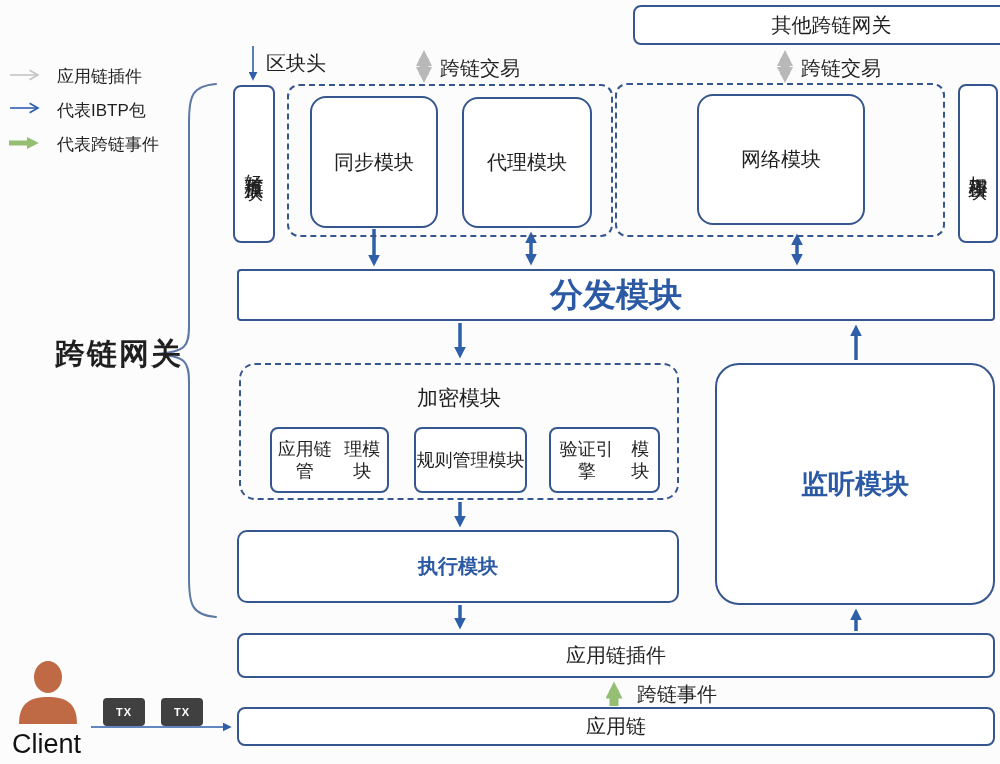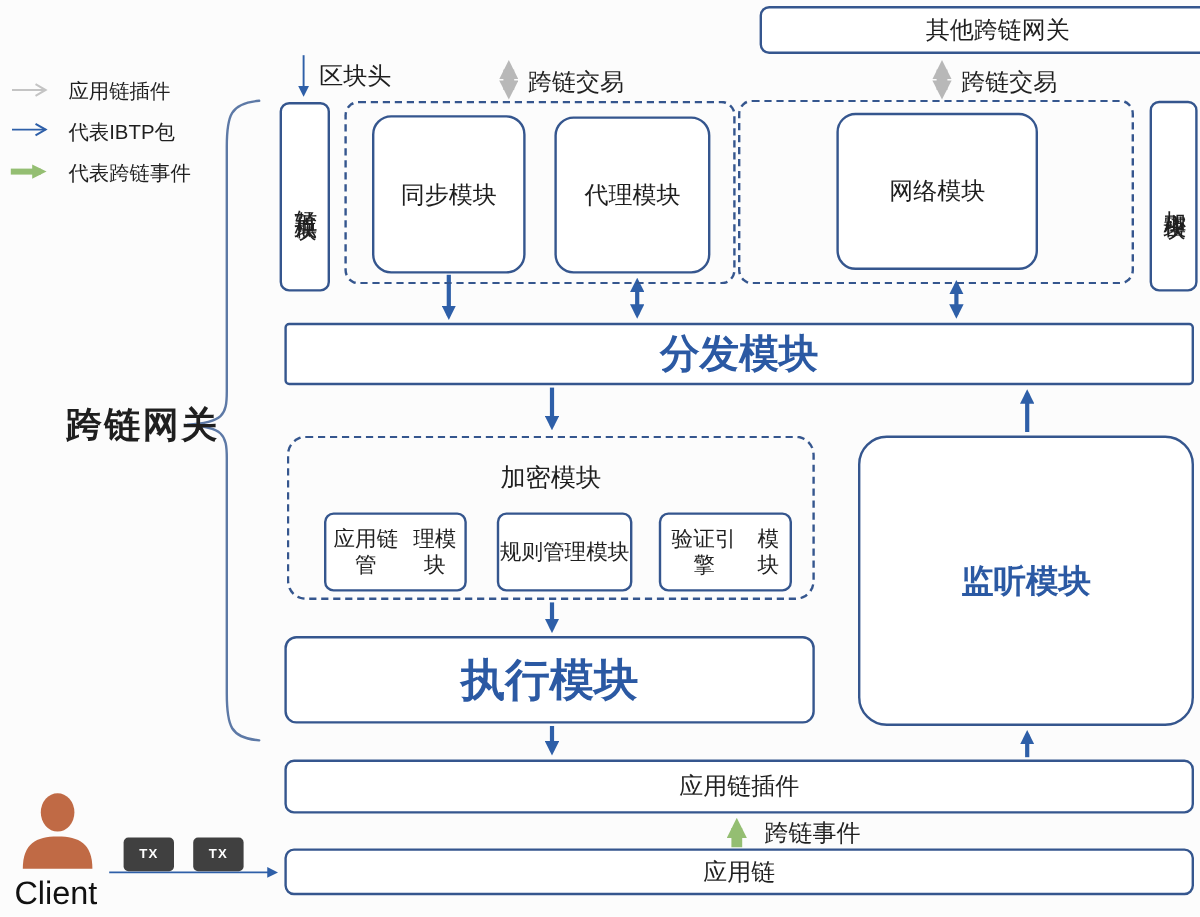--- a/index.html
+++ b/index.html
@@ -32,21 +32,21 @@
   .box-crypto{left:958px;top:84px;width:40px;height:159px;border-radius:8px;}
   
   .box-dispatch{left:237px;top:269px;width:758px;height:52px;border-radius:4px;font-size:33px;}
   
   .dash-check{left:239px;top:363px;width:440px;height:137px;border-radius:16px;}
   .check-title{position:absolute;left:0;top:19px;width:100%;text-align:center;font-size:21px;}
   .chk{position:absolute;top:427px;height:66px;border-radius:8px;font-size:18px;line-height:1.25;text-align:center;flex-direction:row;}
   .chk1{left:270px;width:119px;}
   .chk2{left:414px;width:113px;}
   .chk3{left:549px;width:111px;}
-  .box-execute{left:237px;top:530px;width:442px;height:73px;border-radius:10px;font-size:37px;}
+  .box-execute{left:237px;top:530px;width:442px;height:73px;border-radius:10px;font-size:20px;}
   .box-listen{left:715px;top:363px;width:280px;height:242px;border-radius:24px;font-size:27px;}
   .box-plugin{left:237px;top:633px;width:758px;height:45px;border-radius:8px;font-size:20px;}
   .box-appchain{left:237px;top:707px;width:758px;height:39px;border-radius:8px;font-size:20px;}
   
   .lbl-blockheader{left:266px;top:50px;font-size:20px;}
   .lbl-txleft{left:440px;top:55px;font-size:20px;}
   .lbl-txright{left:801px;top:55px;font-size:20px;}
   .lbl-event{left:637px;top:681px;font-size:20px;}
   .lbl-gateway{left:15px;top:334px;font-size:30px;font-weight:600;letter-spacing:2px;margin-left:40px;}
   .legend-row{position:absolute;left:57px;font-size:17px;}

